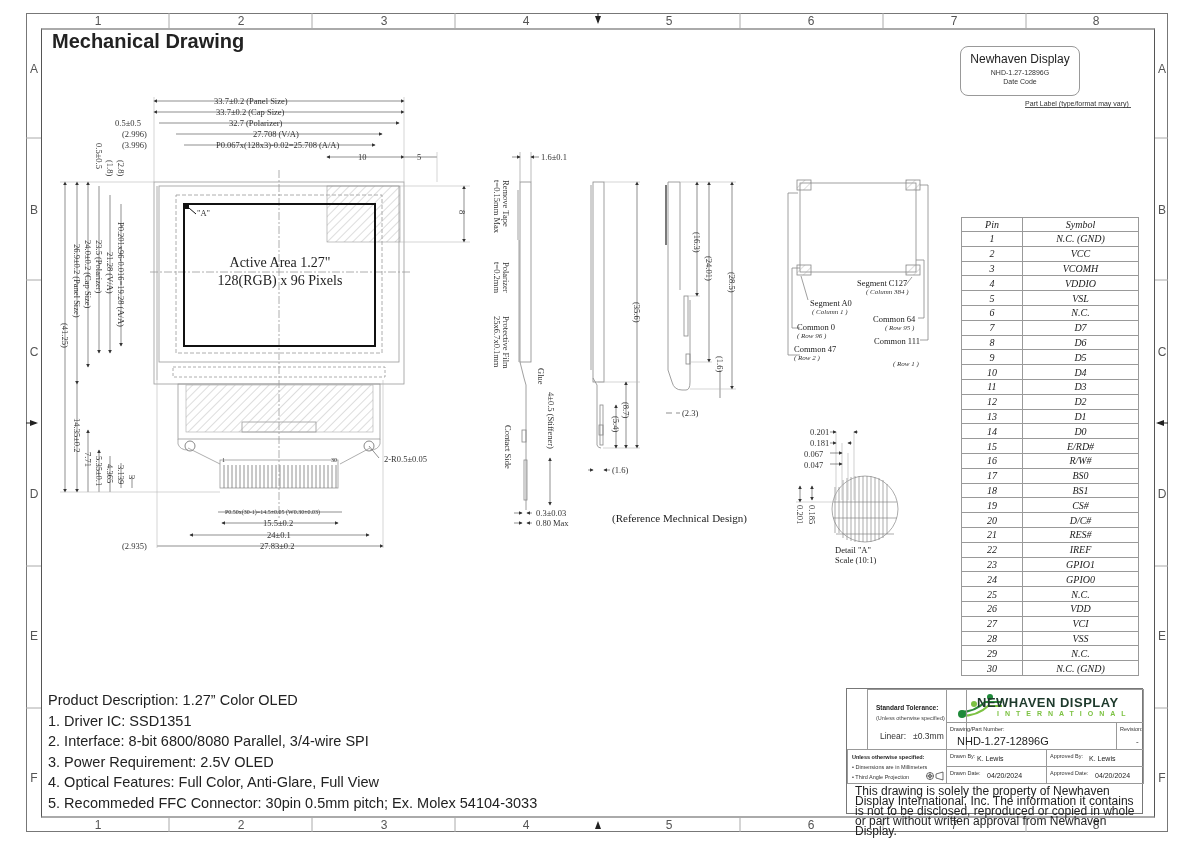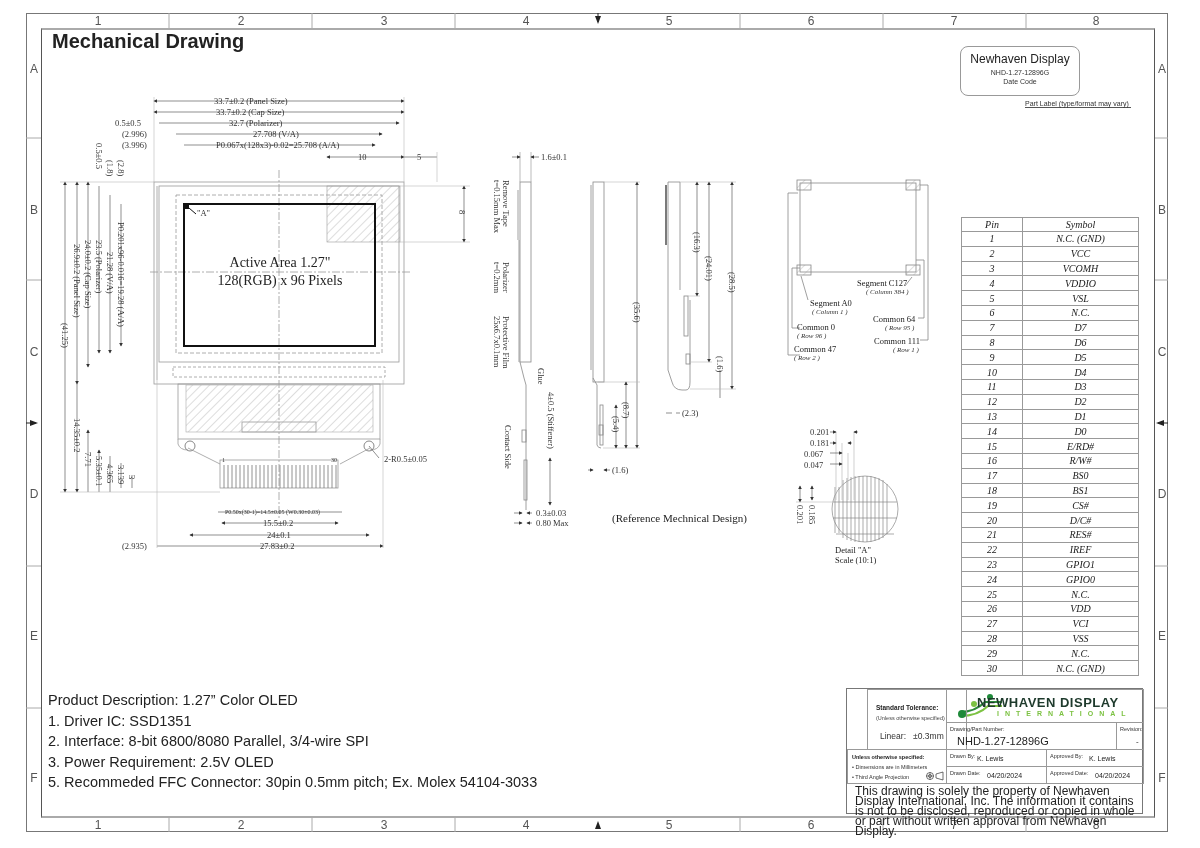--- a/index.html
+++ b/index.html
@@ -399,21 +399,21 @@
 <div class="lbl7i" style="left:866px;top:288px">( Column 384 )</div>
 <div class="lbl9" style="left:810px;top:298px">Segment A0</div>
 <div class="lbl7i" style="left:812px;top:308px">( Column 1 )</div>
 <div class="lbl9" style="left:797px;top:322px">Common 0</div>
 <div class="lbl7i" style="left:797px;top:332px">( Row 96 )</div>
 <div class="lbl9" style="left:794px;top:344px">Common 47</div>
 <div class="lbl7i" style="left:794px;top:354px">( Row 2 )</div>
 <div class="lbl9" style="left:873px;top:314px">Common 64</div>
 <div class="lbl7i" style="left:885px;top:324px">( Row 95 )</div>
 <div class="lbl9" style="left:874px;top:336px">Common 111</div>
-<div class="lbl7i" style="left:893px;top:346px">( Row 1 )</div>
+<div class="lbl7i" style="left:893px;top:360px">( Row 1 )</div>
 
 <div class="dim" style="left:810px;top:428px">0.201</div>
 <div class="dim" style="left:810px;top:439px">0.181</div>
 <div class="dim" style="left:804px;top:450px">0.067</div>
 <div class="dim" style="left:804px;top:461px">0.047</div>
 <div class="vdim" style="left:804px;top:505px">0.201</div>
 <div class="vdim" style="left:816px;top:505px">0.185</div>
 <div class="lbl9" style="left:835px;top:545px">Detail "A"</div>
 <div class="lbl9" style="left:835px;top:555px">Scale (10:1)</div>
 
@@ -553,20 +553,21 @@
         <td>N.C. (GND)</td>
       </tr>
   </tbody>
 </table>
 
 <div class="desc">
   <div>Product Description: 1.27” Color OLED</div>
   <div>1. Driver IC: SSD1351</div>
   <div>2. Interface: 8-bit 6800/8080 Parallel, 3/4-wire SPI</div>
   <div>3. Power Requirement: 2.5V OLED</div>
+  <div>4. Optical Features: Full Color, Anti-Glare, Full View</div>
   <div>5. Recommeded FFC Connector: 30pin 0.5mm pitch; Ex. Molex 54104-3033</div>
 </div>
 
 <div class="tb">
   <div class="cell" style="left:0;top:0;width:100px;height:61px;margin-left:20px;">
     <div style="position:absolute;left:8px;top:14px;font-size:6.5px;font-weight:bold;">Standard Tolerance:</div>
     <div style="position:absolute;left:8px;top:25px;font-size:5.5px;color:#444;">(Unless otherwise specified)</div>
     <div style="position:absolute;left:12px;top:41px;font-size:8.5px;color:#333;white-space:pre;">Linear:   ±0.3mm</div>
   </div>
   <div class="cell" style="left:99px;top:0;width:198px;height:34px;">

